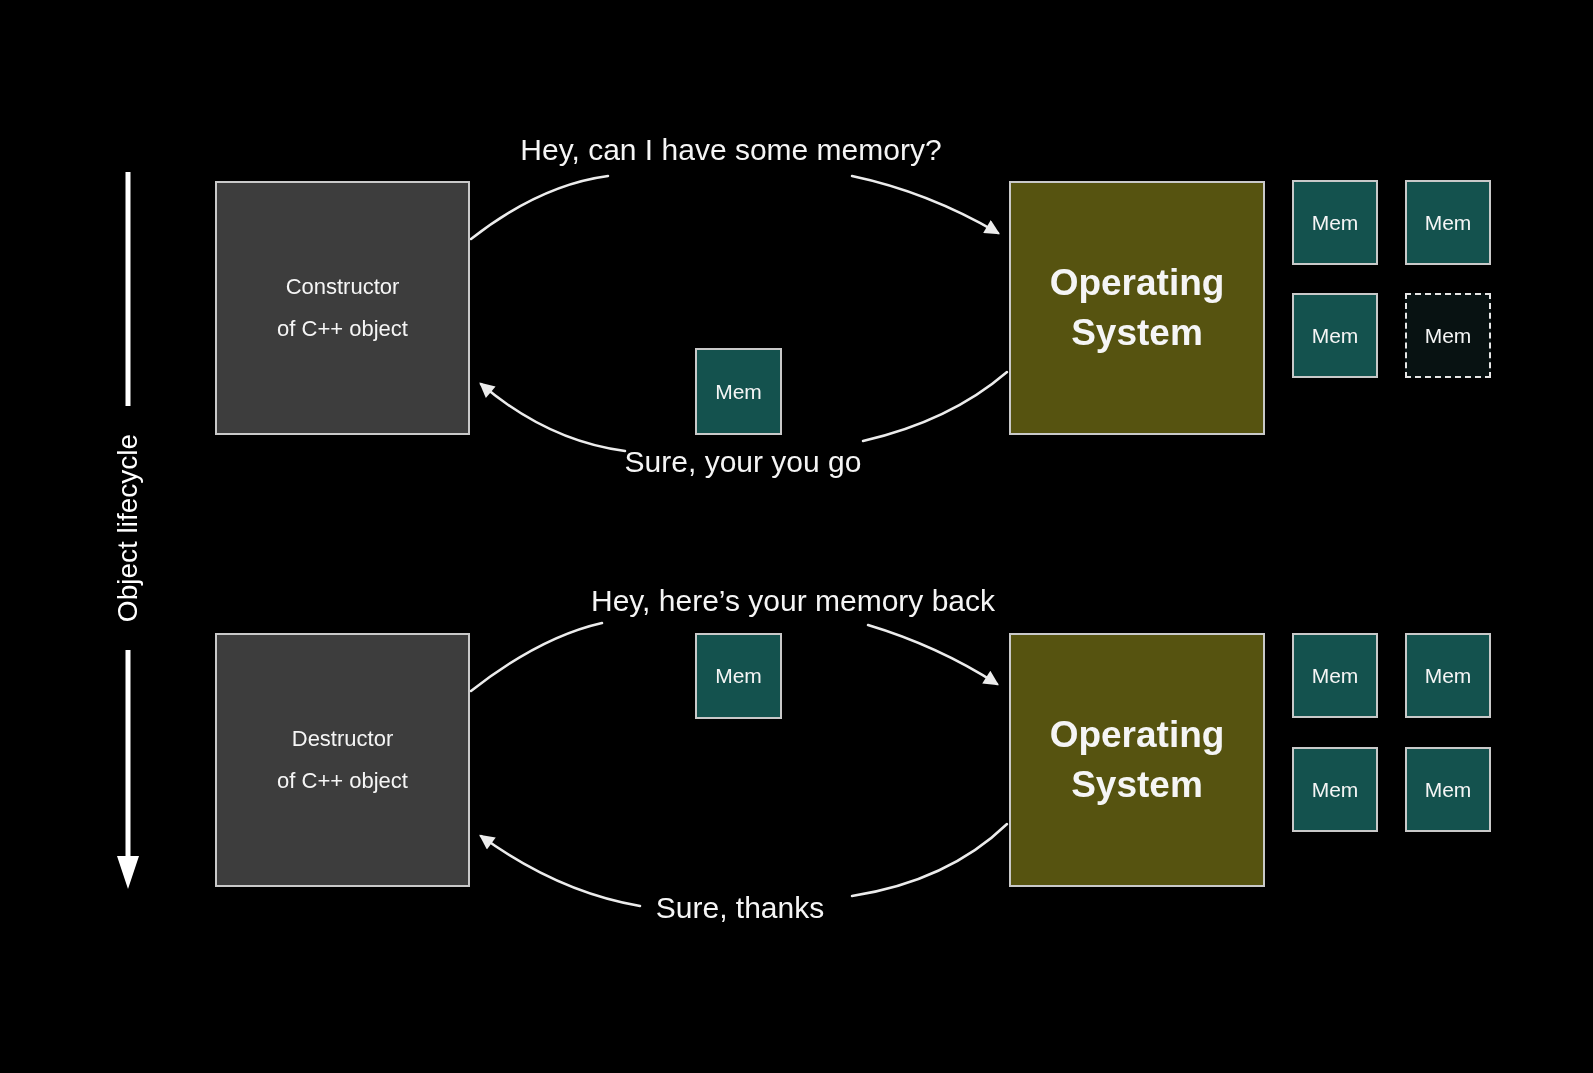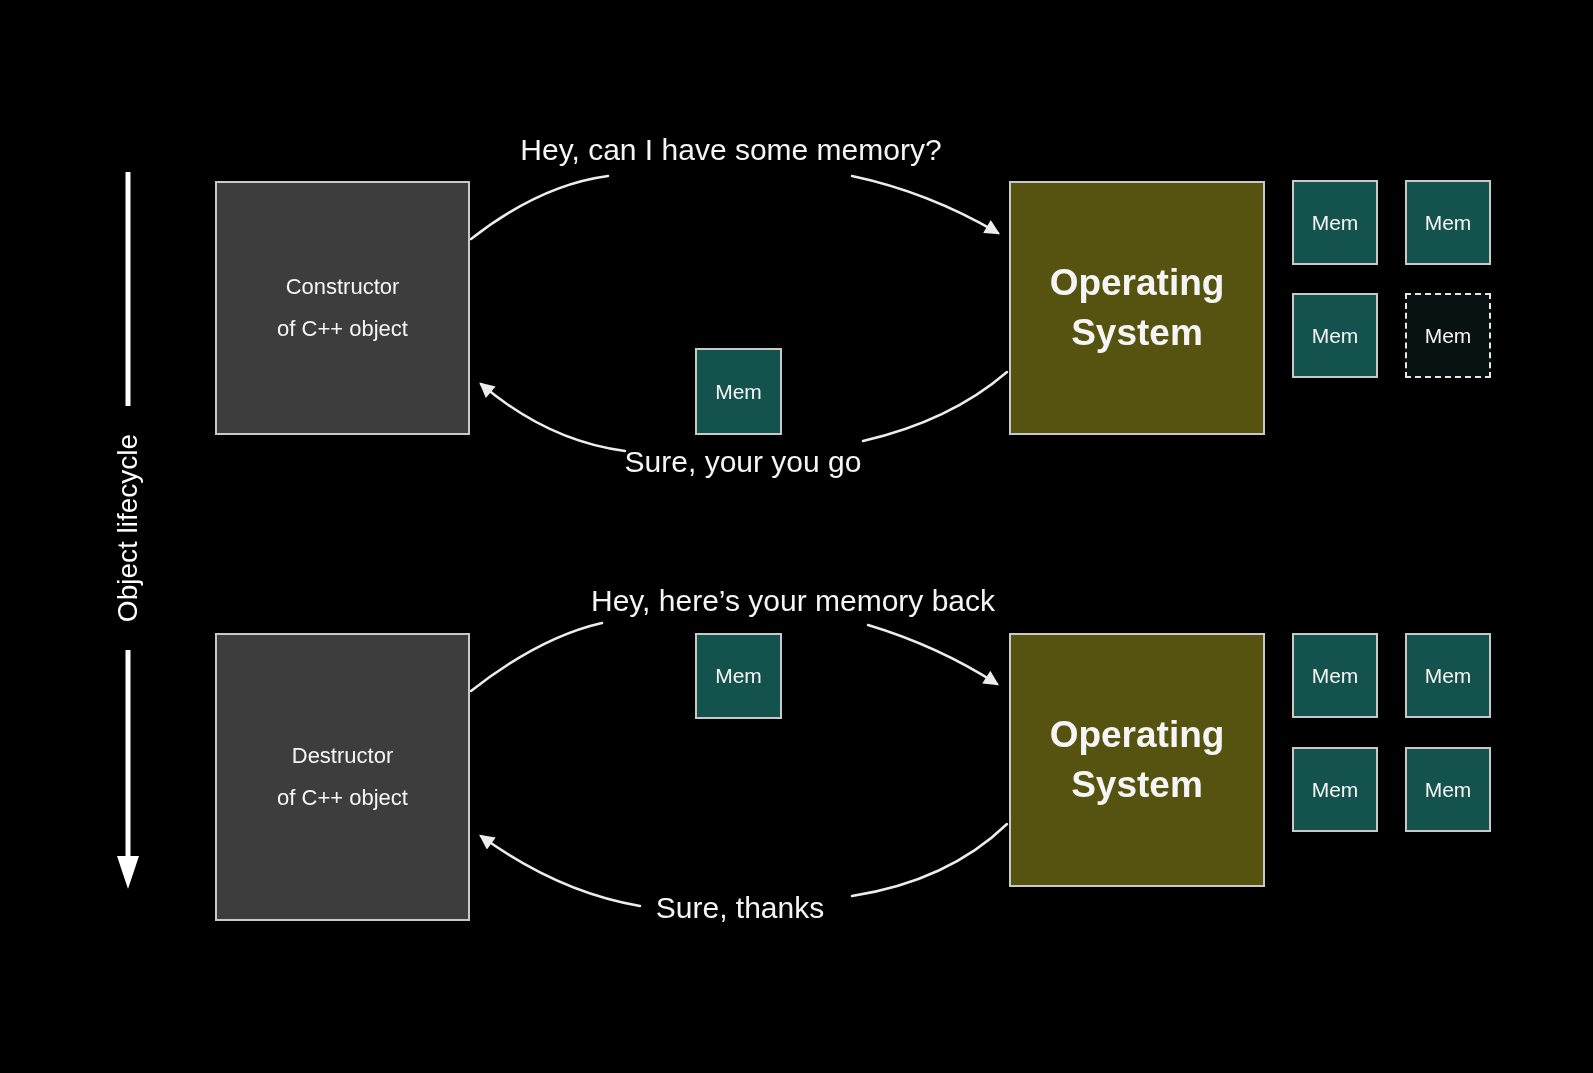--- a/index.html
+++ b/index.html
@@ -110,21 +110,21 @@
 
   <div class="speech-label" style="left:743px;top:462px;">Sure, your you go</div>
 
   <div class="box mem-box" style="left:695px;top:348px;width:87px;height:87px;">Mem</div>
 
   <div class="box mem-box" style="left:1292px;top:180px;width:86px;height:85px;" data-state="present">Mem</div>
   <div class="box mem-box" style="left:1405px;top:180px;width:86px;height:85px;" data-state="present">Mem</div>
   <div class="box mem-box" style="left:1292px;top:293px;width:86px;height:85px;" data-state="present">Mem</div>
   <div class="box mem-box" style="left:1405px;top:293px;width:86px;height:85px;" data-state="absent">Mem</div>
 
-  <div class="box actor-box" style="left:215px;top:633px;width:255px;height:288px;">
+  <div class="box actor-box" style="left:215px;top:633px;width:255px;height:254px;">
     <div>
       <div>Destructor</div>
       <div>of C++ object</div>
     </div>
   </div>
 
   <div class="box os-box" style="left:1009px;top:633px;width:256px;height:254px;">
     <div>
       <div>Operating</div>
       <div>System</div>

